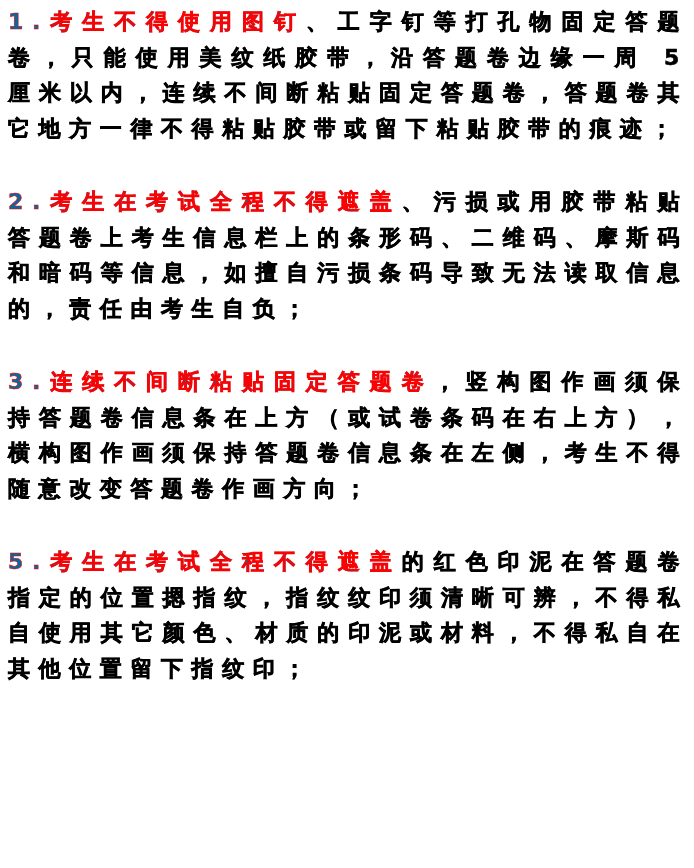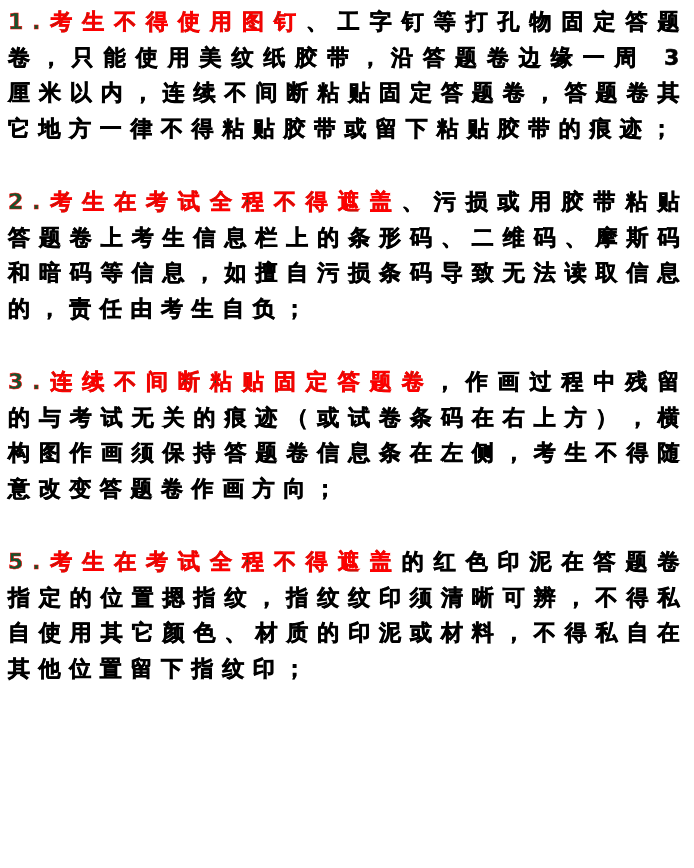--- a/index.html
+++ b/index.html
@@ -24,31 +24,31 @@
     margin: 0 0 38px 0;
     font-size: 22px;
     line-height: 35.5px;
     font-weight: bold;
     color: #000000;
     letter-spacing: 8.6px;
     text-align: justify;
     -webkit-text-stroke: 0.6px #000000;
   }
   .rule .hl {
-    color: #14532d;
+    color: #0369a1;
     -webkit-text-stroke: 0.6px #ff0000;
   }
 </style>
 </head>
 <body>
 
 <div class="doc">
 
-  <p class="rule r1"><span class="hl"><span>1.</span><span>考生不得使用图钉</span></span><span>、工字钉等打孔物固定答题卷，只能使用美纹纸胶带，沿答题卷边缘一周 3 厘米以内，连续不间断粘贴固定答题卷，答题卷其它地方一律不得粘贴胶带或留下粘贴胶带的痕迹；</span></p>
+  <p class="rule r1"><span class="hl"><span>1.</span><span>考生不得使用图钉</span></span><span>、工字钉等打孔物固定答题卷，只能使用美纹纸胶带，沿答题卷边缘一周 5 厘米以内，连续不间断粘贴固定答题卷，答题卷其它地方一律不得粘贴胶带或留下粘贴胶带的痕迹；</span></p>
 
   <p class="rule r2"><span class="hl"><span>2.</span><span>考生在考试全程不得遮盖</span></span><span>、污损或用胶带粘贴答题卷上考生信息栏上的条形码、二维码、摩斯码和暗码等信息，如擅自污损条码导致无法读取信息的，责任由考生自负；</span></p>
 
-  <p class="rule r3"><span class="hl"><span>3.</span><span>连续不间断粘贴固定答题卷</span></span><span>，作画过程中残留的与考试无关的痕迹（或试卷条码在右上方），横构图作画须保持答题卷信息条在左侧，考生不得随意改变答题卷作画方向；</span></p>
+  <p class="rule r3"><span class="hl"><span>3.</span><span>连续不间断粘贴固定答题卷</span></span><span>，竖构图作画须保持答题卷信息条在上方（或试卷条码在右上方），横构图作画须保持答题卷信息条在左侧，考生不得随意改变答题卷作画方向；</span></p>
 
 
   <p class="rule r5"><span class="hl"><span>5.</span><span>考生在考试全程不得遮盖</span></span><span>的红色印泥在答题卷指定的位置摁指纹，指纹纹印须清晰可辨，不得私自使用其它颜色、材质的印泥或材料，不得私自在其他位置留下指纹印；</span></p>
 
 </div>
 
 </body></html>

